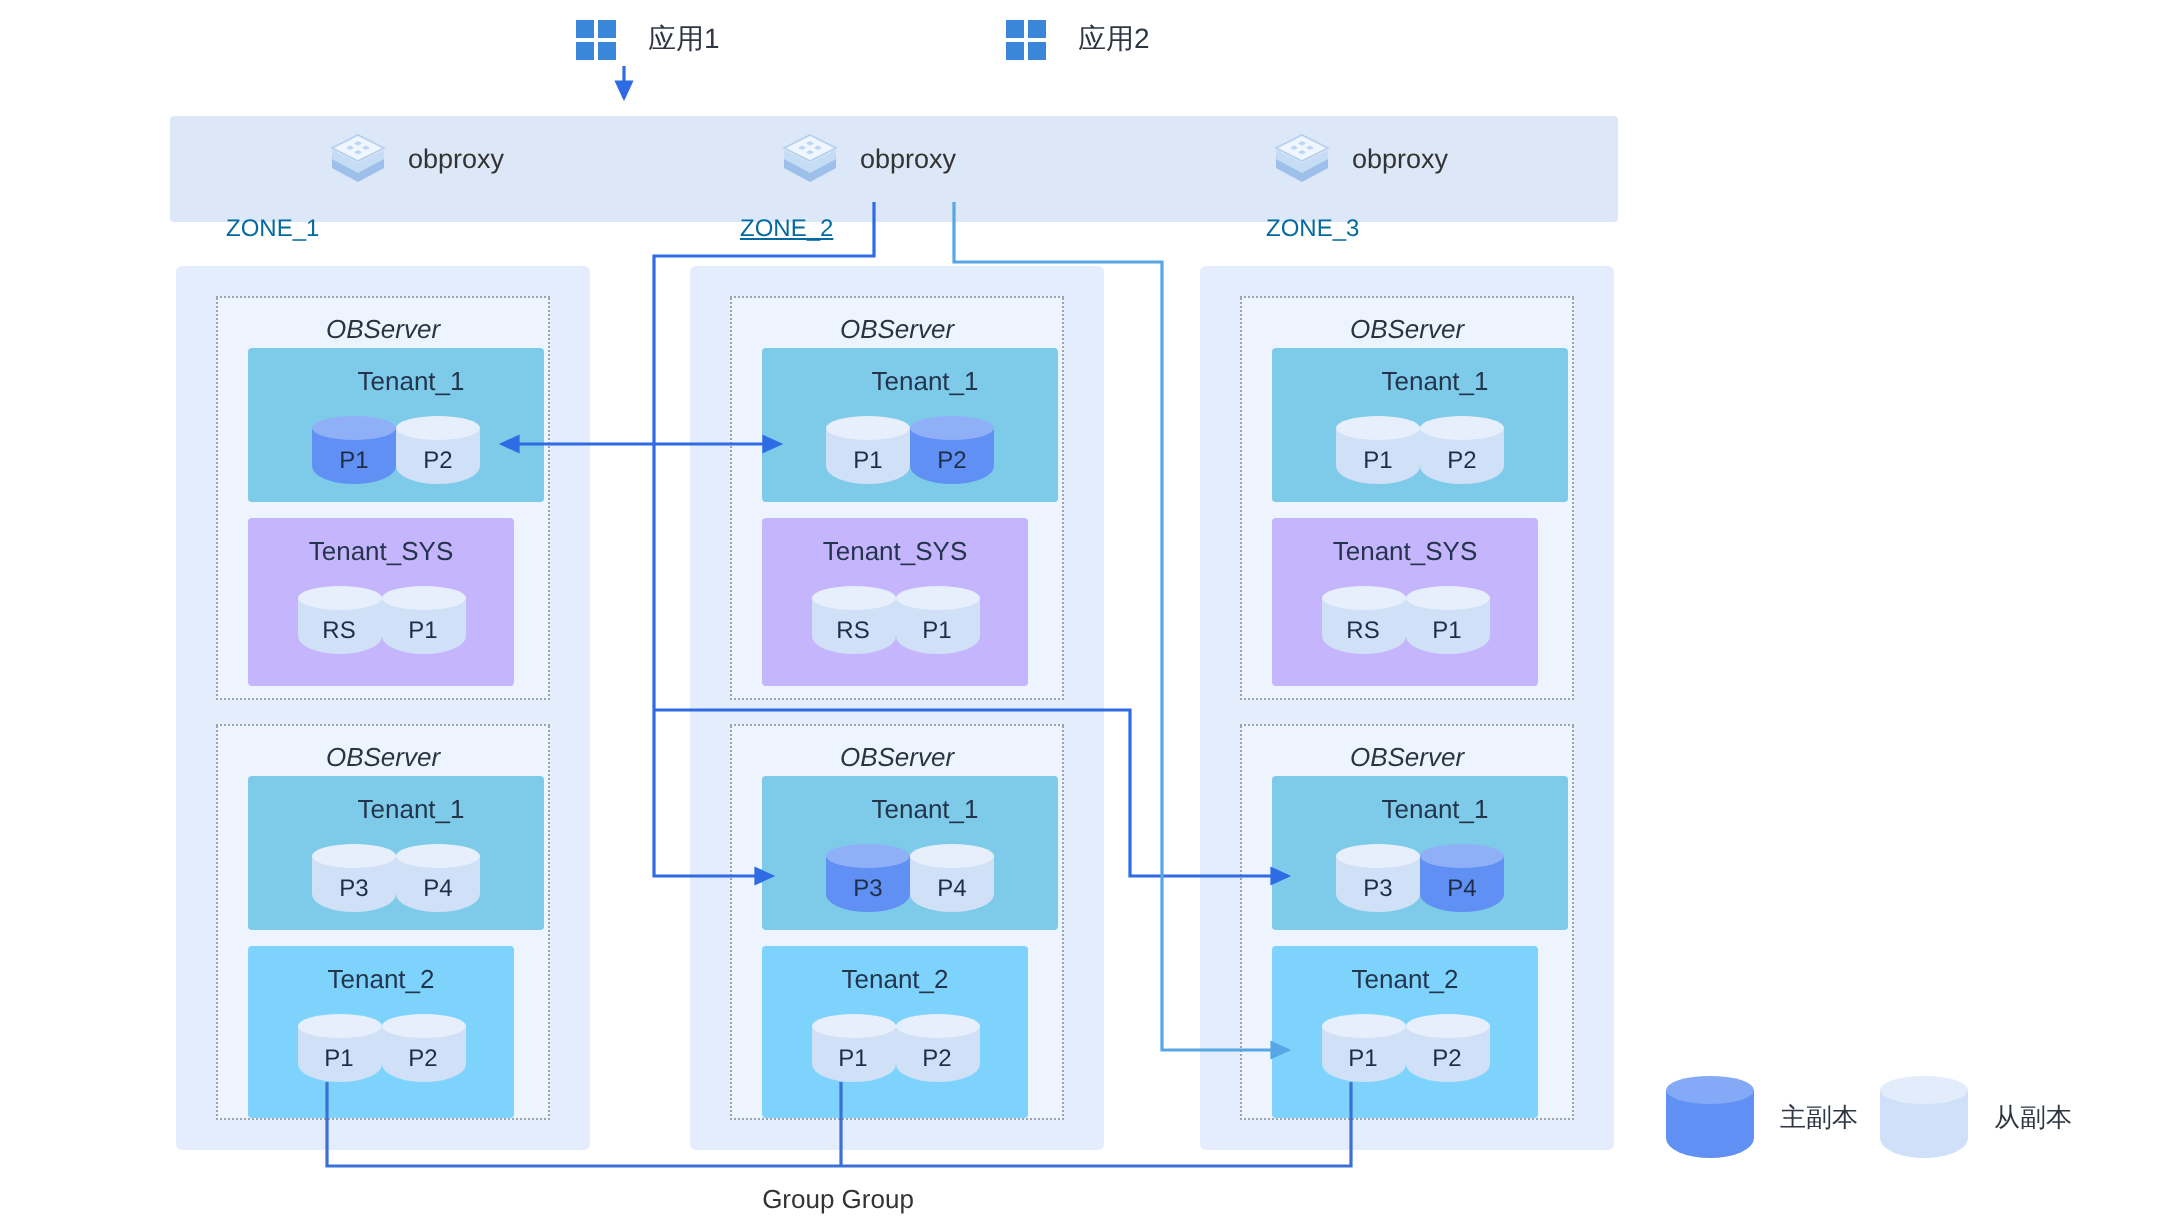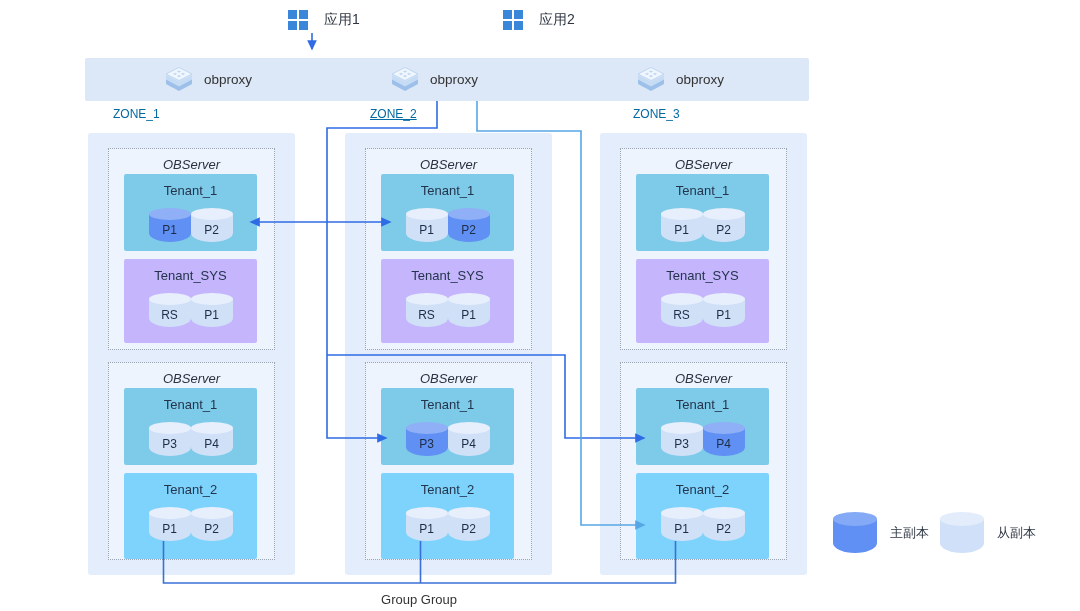--- a/index.html
+++ b/index.html
@@ -5,50 +5,50 @@
   html,body{margin:0;padding:0;background:#ffffff;}
   body{width:1080px;height:611px;position:relative;font-family:"Liberation Sans",sans-serif;color:#333;overflow:hidden;}
 
   
   .app{position:absolute;display:flex;align-items:center;gap:16px;}
   .app-icon{width:20px;height:20px;display:grid;grid-template-columns:9px 9px;grid-template-rows:9px 9px;gap:2px;}
   .app-icon span{background:#3a86d8;display:block;}
   .app-label{font-size:14px;color:#2e3642;}
 
   
-  .proxy-bar{position:absolute;left:85px;top:58px;width:724px;height:43px;background:#dce7f7;border-radius:2px;}
+  .proxy-bar{position:absolute;left:85px;top:58px;width:724px;height:53px;background:#dce7f7;border-radius:2px;}
   .proxy-item{position:absolute;top:8px;display:flex;align-items:center;gap:10px;}
   .proxy-label{font-size:13.5px;color:#333;}
 
   
   .zone-label{position:absolute;top:107px;font-size:12px;color:#0369a1;}
   .zone{position:absolute;top:133px;width:207px;height:442px;background:#e3edfb;border-radius:3px;}
   .server{position:absolute;left:20px;width:167px;background:#eef4fd;border:1px dotted #99a3b2;box-sizing:border-box;}
   .server.s1{top:15px;height:202px;}
   .server.s2{top:229px;height:198px;}
   .stitle{text-align:center;margin-top:8px;font-size:13px;color:#2a3342;font-style:italic;}
   .tenant{position:absolute;left:15px;width:133px;border-radius:2px;}
-  .t-top{top:25px;}
+  .t-top{top:25px;padding-left:15px;}
   .t-bottom{top:110px;}
   .t-user{height:77px;background:#7ecbe9;}
   .t-sys{height:84px;background:#c4b5fd;}
   .t-gray{height:86px;background:#7dd3fc;}
   .tname{text-align:center;padding-top:9px;font-size:13px;color:#24344c;}
 
   
   .cyl-row{position:absolute;top:34px;left:0;right:0;display:flex;justify-content:center;}
   .cyl{position:relative;width:42px;height:28px;margin-top:6px;background:#cfe0f7;
        border-radius:0 0 21px 21px / 0 0 9px 9px;display:flex;align-items:center;justify-content:center;}
   .cyl::before{content:"";position:absolute;top:-6px;left:0;width:42px;height:12px;border-radius:50%;background:#e7effc;}
   .cyl.primary{background:#6090f4;}
   .cyl.primary::before{background:#8fb0f7;}
   .plabel{position:relative;z-index:1;font-size:12px;color:#1e2d45;margin-top:3px;}
 
   
-  .legend-item{position:absolute;top:512px;display:flex;align-items:center;gap:13px;}
+  .legend-item{position:absolute;top:538px;display:flex;align-items:center;gap:13px;}
   .legend-cyl{position:relative;width:44px;height:34px;margin-top:7px;border-radius:0 0 22px 22px / 0 0 10px 10px;}
   .legend-cyl::before{content:"";position:absolute;top:-7px;left:0;width:44px;height:14px;border-radius:50%;}
   .legend-cyl.primary{background:#6090f4;}
   .legend-cyl.primary::before{background:#84a9f6;}
   .legend-cyl.follower{background:#cfe0f8;}
   .legend-cyl.follower::before{background:#e2ecfb;}
   .legend-label{font-size:13px;color:#2e3642;}
 
   .paxos-label{position:absolute;left:339px;top:592px;width:160px;text-align:center;font-size:13px;color:#333;}
 

